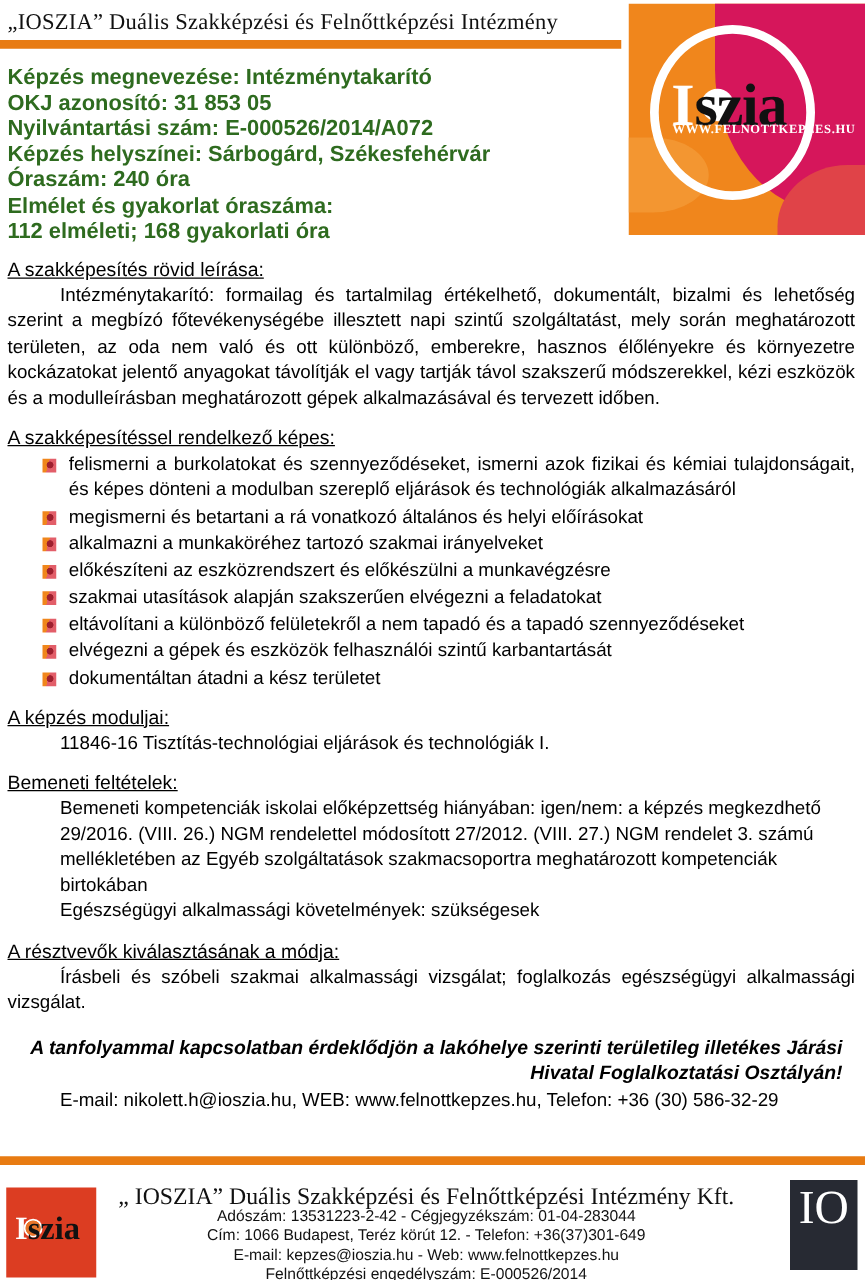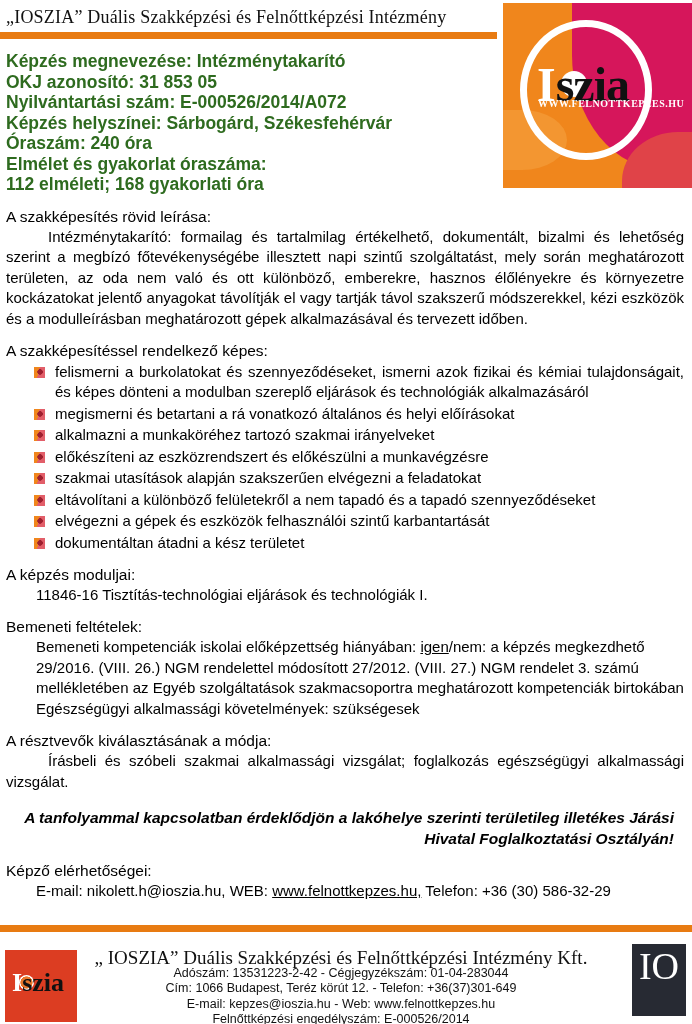--- a/index.html
+++ b/index.html
@@ -115,20 +115,21 @@
     font-size: 17.5px;
     line-height: 20.5px;
     white-space: nowrap;
   }
 
   
   .content { margin: 0 8px 0 6px; font-size: 15px; }
   .sec-heading {
     margin-top: 13px;
     font-size: 15.5px;
+    text-decoration: underline;
   }
   .para {
     margin-top: 1px;
     text-align: justify;
     text-indent: 42px;
     line-height: 20.5px;
   }
   .bullet-list { margin-top: 2px; }
   .bullet-item {
     display: flex;
@@ -140,25 +141,25 @@
     flex: 0 0 11px;
     width: 11px;
     height: 11px;
     margin: 5px 10px 0 0;
     background:
       radial-gradient(circle at 55% 45%, #9E1F2E 0 2.5px, rgba(0,0,0,0) 3px),
       linear-gradient(105deg, #F0861C 42%, #E25E69 42%);
   }
   .bullet-text { flex: 1; text-align: justify; }
   .indent-block {
-    margin-left: 30px;
+    margin-left: 42px;
     margin-top: 1px;
     line-height: 20.5px;
   }
-  .uline { text-decoration: underline; }
+  .uline { }
   .notice {
     margin: 16px 10px 0 10px;
     text-align: right;
     font-weight: bold;
     font-style: italic;
     font-size: 15.5px;
     line-height: 20.5px;
   }
 
   
@@ -303,21 +304,20 @@
   <div class="indent-block">
     <div><span>Bemeneti kompetenciák iskolai előképzettség hiányában: </span><span class="uline">igen</span><span>/nem: a képzés megkezdhető 29/2016. (VIII. 26.) NGM rendelettel módosított 27/2012. (VIII. 27.) NGM rendelet 3. számú mellékletében az Egyéb szolgáltatások szakmacsoportra meghatározott kompetenciák birtokában</span></div>
     <div>Egészségügyi alkalmassági követelmények: szükségesek</div>
   </div>
 
   <div class="sec-heading">A résztvevők kiválasztásának a módja:</div>
   <div class="para">Írásbeli és szóbeli szakmai alkalmassági vizsgálat; foglalkozás egészségügyi alkalmassági vizsgálat.</div>
 
   <div class="notice">A tanfolyammal kapcsolatban érdeklődjön a lakóhelye szerinti területileg illetékes Járási Hivatal Foglalkoztatási Osztályán!</div>
 
-  <div class="sec-heading">Képző elérhetőségei:</div>
   <div class="indent-block"><span>E-mail: nikolett.h@ioszia.hu, WEB: </span><span class="uline">www.felnottkepzes.hu,</span><span> Telefon: +36 (30) 586-32-29</span></div>
 
 </div>
 
 <div class="orange-rule-bottom"></div>
 
 <div class="footer-logo-left">
   <div class="o-dot"></div>
   <div class="word"><span class="i">I</span><span class="szia">szia</span></div>
 </div>

